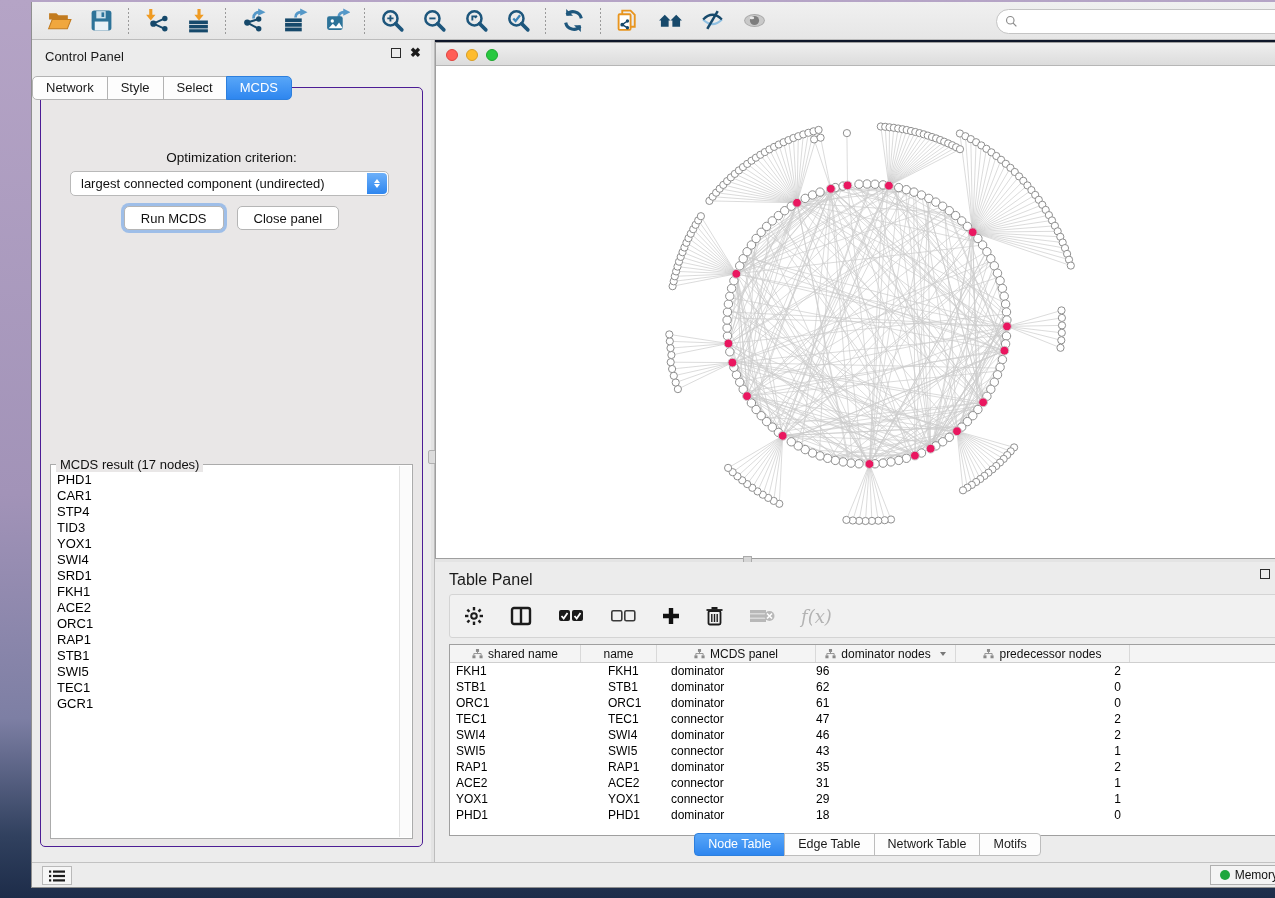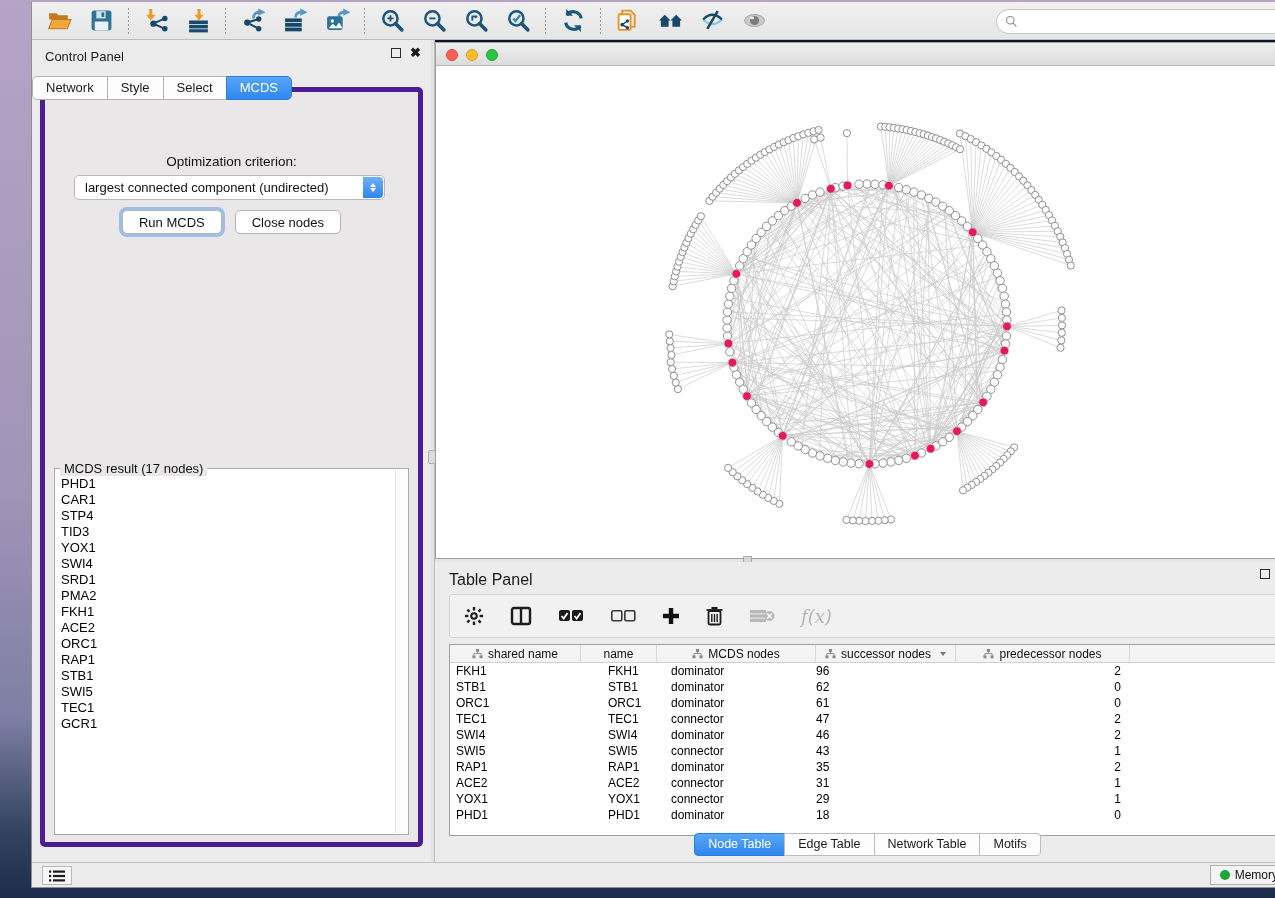--- a/index.html
+++ b/index.html
@@ -37,21 +37,21 @@
   .win-icons { position:absolute; right:10px; top:8px; display:flex; gap:9px; align-items:center; }
   .float-icon { width:10px; height:10px; border:1.6px solid #2b2b2b; display:inline-block; }
   .close-icon { font-size:13px; font-weight:bold; color:#1a1a1a; line-height:10px; }
   .cp-tabs { position:absolute; left:0; top:36px; width:100%; display:flex; z-index:3; }
   .cp-tab { padding:3px 13px 4px; font-size:13px; background:#fdfdfd; border:1px solid #b3b3b3;
     margin-left:-1px; color:#1a1a1a; cursor:pointer; }
   .cp-tab:first-child { border-radius:5px 0 0 5px; margin-left:0; }
   .cp-tab:last-child { border-radius:0 5px 5px 0; }
   .cp-tab.active { background:linear-gradient(#58a6f8,#2e86ef); color:#fff; border-color:#2d7fdd; }
   .cp-body { position:absolute; left:8px; right:8px; top:47px; bottom:15px;
-    background:#e9e7e7; border:5px solid #4c1d95; border-radius:5px; }
+    background:#e9e7e7; border:1px solid #4c1d95; border-radius:5px; }
   .opt-label { position:absolute; left:0; width:100%; top:62px; text-align:center;
     font-size:13.5px; color:#111; }
   .criterion { position:absolute; left:29px; right:33px; top:83px; height:25px;
     background:#fff; border:1px solid #b9b9b9; border-radius:5px;
     display:flex; align-items:center; font-size:13px; color:#111; padding-left:10px; cursor:pointer; }
   .criterion .stepper { position:absolute; right:1px; top:1px; bottom:1px; width:20px;
     border-radius:0 4px 4px 0; background:linear-gradient(#6db0f9,#2e86ef);
     display:flex; flex-direction:column; align-items:center; justify-content:center; gap:1px; }
   .chev { width:0; height:0; border-left:3.5px solid transparent; border-right:3.5px solid transparent; }
   .chev.up { border-bottom:4px solid #fff; }
@@ -301,33 +301,32 @@
       <div class="opt-label">Optimization criterion:</div>
       <div class="criterion">
         <span>largest connected component (undirected)</span>
         <span class="stepper">
             <span class="chev up"></span>
             <span class="chev dn"></span>
           </span>
       </div>
       <div class="cp-buttons">
         <button class="btn focused">Run MCDS</button>
-        <button class="btn">Close nodes</button>
+        <button class="btn">Close panel</button>
       </div>
       <div class="groupbox">
         <span class="groupbox-title">MCDS result (17 nodes)</span>
         <div class="mcds-list">
             <div class="mcds-item">PHD1</div>
             <div class="mcds-item">CAR1</div>
             <div class="mcds-item">STP4</div>
             <div class="mcds-item">TID3</div>
             <div class="mcds-item">YOX1</div>
             <div class="mcds-item">SWI4</div>
             <div class="mcds-item">SRD1</div>
-            <div class="mcds-item">PMA2</div>
             <div class="mcds-item">FKH1</div>
             <div class="mcds-item">ACE2</div>
             <div class="mcds-item">ORC1</div>
             <div class="mcds-item">RAP1</div>
             <div class="mcds-item">STB1</div>
             <div class="mcds-item">SWI5</div>
             <div class="mcds-item">TEC1</div>
             <div class="mcds-item">GCR1</div>
           </div>
         <div class="list-scroll"></div>
@@ -1097,32 +1096,32 @@
           </div>
         <div class="th c2">
             <svg class="tree" viewBox="0 0 12 11">
               <g fill="#8a8a8a">
                 <rect x="4.3" y="0" width="3.4" height="3.2"></rect>
                 <rect x="0.4" y="7" width="3.4" height="3.2"></rect>
                 <rect x="8.2" y="7" width="3.4" height="3.2"></rect>
               </g>
               <path d="M6 3v2M2 7V5h8v2" stroke="#8a8a8a" fill="none"></path>
             </svg>
-            <span>MCDS nodes</span>
+            <span>MCDS panel</span>
           </div>
         <div class="th c3">
             <svg class="tree" viewBox="0 0 12 11">
               <g fill="#8a8a8a">
                 <rect x="4.3" y="0" width="3.4" height="3.2"></rect>
                 <rect x="0.4" y="7" width="3.4" height="3.2"></rect>
                 <rect x="8.2" y="7" width="3.4" height="3.2"></rect>
               </g>
               <path d="M6 3v2M2 7V5h8v2" stroke="#8a8a8a" fill="none"></path>
             </svg>
-            <span>successor nodes</span>
+            <span>dominator nodes</span>
             <span class="sortarrow"></span>
           </div>
         <div class="th c4">
             <svg class="tree" viewBox="0 0 12 11">
               <g fill="#8a8a8a">
                 <rect x="4.3" y="0" width="3.4" height="3.2"></rect>
                 <rect x="0.4" y="7" width="3.4" height="3.2"></rect>
                 <rect x="8.2" y="7" width="3.4" height="3.2"></rect>
               </g>
               <path d="M6 3v2M2 7V5h8v2" stroke="#8a8a8a" fill="none"></path>

